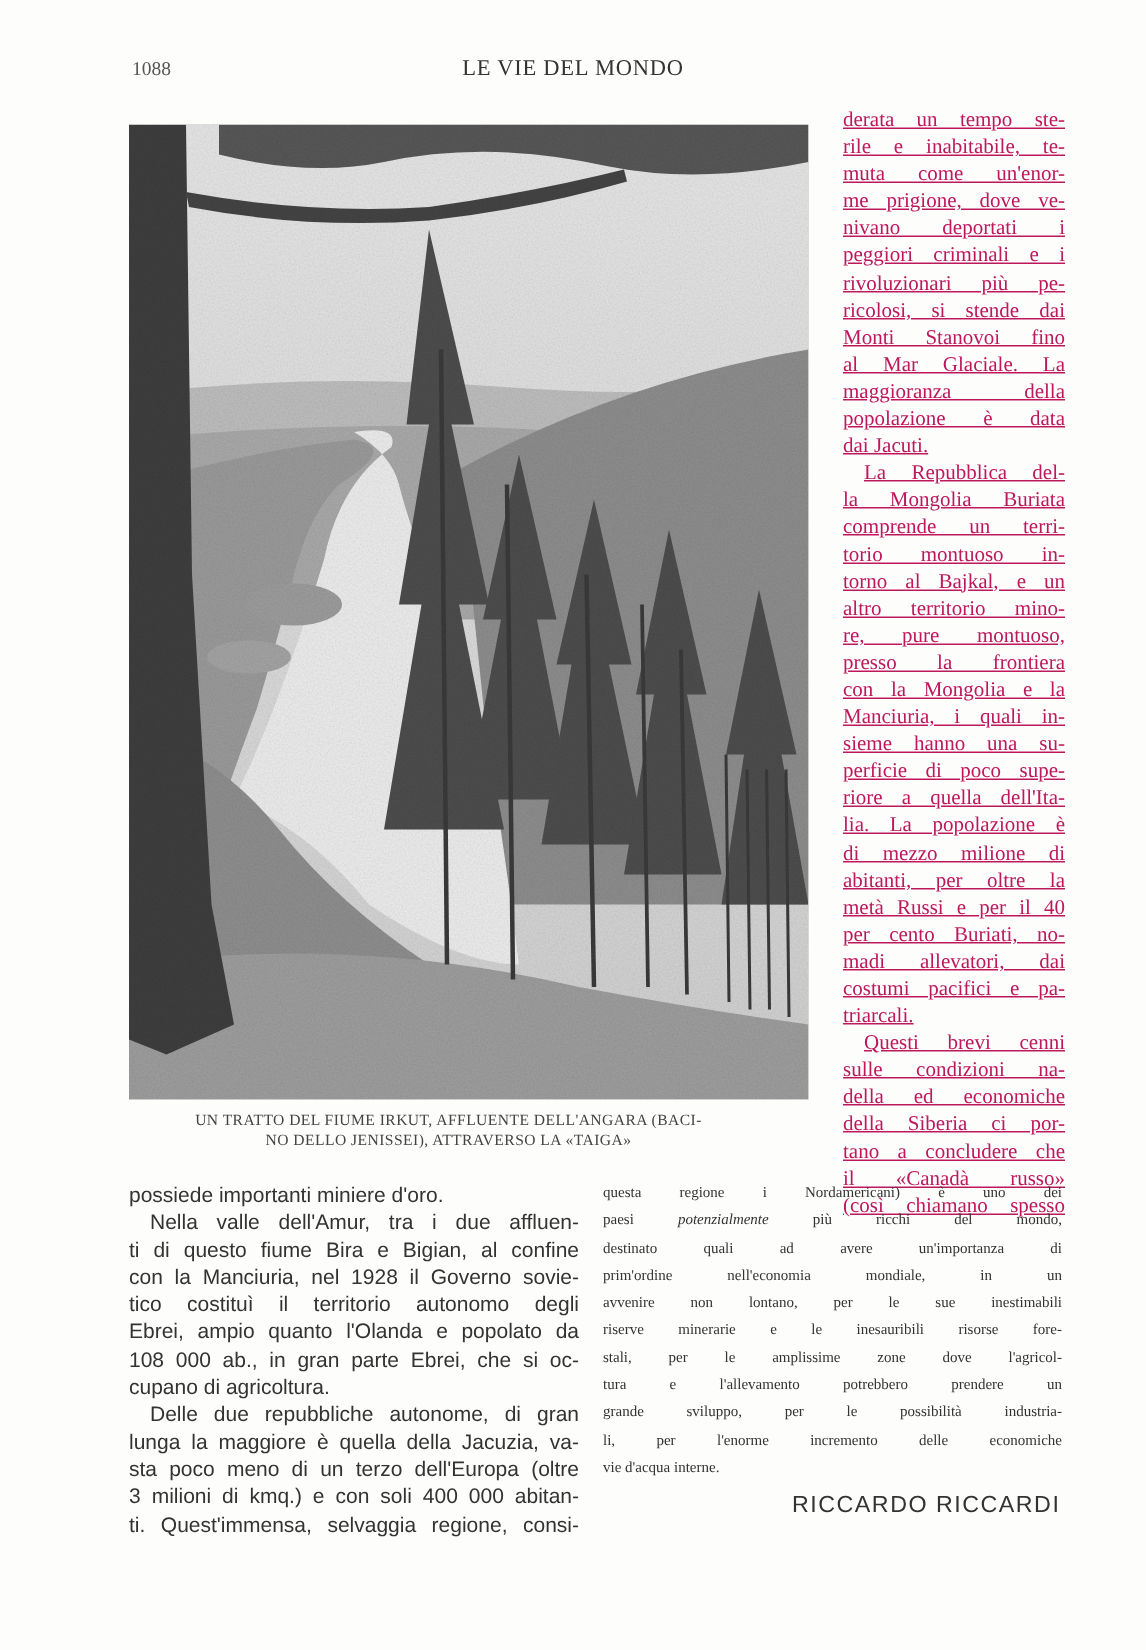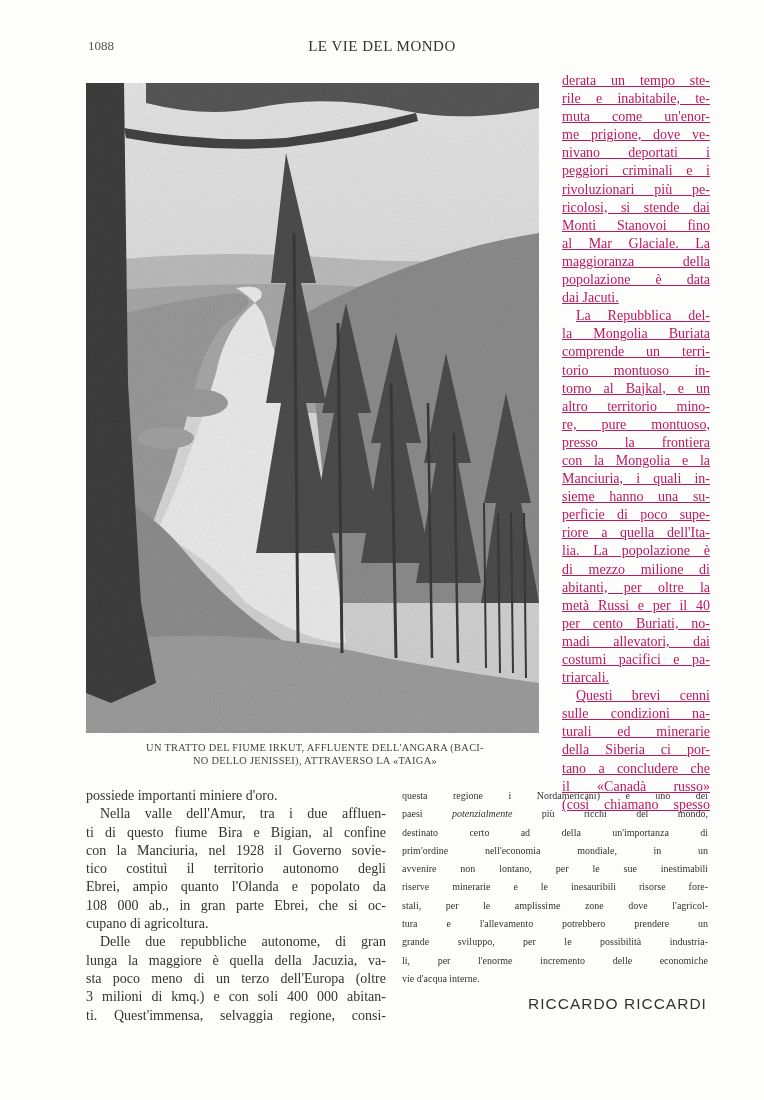--- a/index.html
+++ b/index.html
@@ -4,26 +4,26 @@
 <style>
   html, body { margin: 0; padding: 0; }
   body {
     width: 764px; height: 1100px; background: #fdfdfc; position: relative; overflow: hidden;
     font-family: "DejaVu Serif", "Liberation Serif", serif; color: #2a2a2a;
   }
   .page-number { position: absolute; left: 88px; top: 38px; font-size: 13px; color: #555; font-family: "Liberation Serif", serif; }
   .running-head { position: absolute; left: 0; width: 764px; top: 38px; text-align: center; font-size: 15px; letter-spacing: 0.5px; color: #333; font-family: "Liberation Serif", serif; }
   .photo { position: absolute; left: 86px; top: 83px; width: 453px; height: 650px; overflow: hidden; background: #b9b9b9; }
   .photo svg { display: block; width: 100%; height: 100%; }
-  .caption { position: absolute; left: 84px; width: 462px; top: 741px; text-align: center; font-size: 10.4px; line-height: 13px; letter-spacing: 0.3px; color: #444; font-family: "Liberation Serif", serif; }
+  .caption { position: absolute; left: 68px; width: 462px; top: 741px; text-align: center; font-size: 10.4px; line-height: 13px; letter-spacing: 0.3px; color: #444; font-family: "Liberation Serif", serif; }
   .right-col { position: absolute; left: 562px; width: 148px; top: 72px; font-size: 14px; line-height: 18.1px; color: #be185d; font-family: "Liberation Serif", serif; text-decoration: underline; }
   .line { display: block; text-align: justify; text-align-last: justify; white-space: nowrap; }
   .line.last { text-align-last: left; }
   .line.indent { padding-left: 14px; }
-  .left-col { position: absolute; left: 86px; width: 300px; top: 787px; font-size: 14px; line-height: 18.3px; color: #333; font-family: Liberation Serif, serif; }
+  .left-col { position: absolute; left: 86px; width: 300px; top: 787px; font-size: 14px; line-height: 18.3px; color: #333; font-family: Liberation Sans, sans-serif; }
   .bottom-right { position: absolute; left: 402px; width: 306px; top: 787px; font-size: 10px; line-height: 18.3px; color: #333; font-family: "Liberation Serif", serif; }
   .author { position: absolute; left: 528px; top: 995px; font-size: 15.5px; letter-spacing: 1px; color: #333; font-family: "Liberation Sans", sans-serif; }
   em { font-style: italic; }
 </style>
 </head>
 <body>
 
 <div class="page-number">1088</div>
 <div class="running-head">LE VIE DEL MONDO</div>
 
@@ -115,21 +115,21 @@
   <span class="line">lia. La popolazione è</span>
   <span class="line">di mezzo milione di</span>
   <span class="line">abitanti, per oltre la</span>
   <span class="line">metà Russi e per il 40</span>
   <span class="line">per cento Buriati, no-</span>
   <span class="line">madi allevatori, dai</span>
   <span class="line">costumi pacifici e pa-</span>
   <span class="line last">triarcali.</span>
   <span class="line indent">Questi brevi cenni</span>
   <span class="line">sulle condizioni na-</span>
-  <span class="line">turali ed minerarie</span>
+  <span class="line">della ed economiche</span>
   <span class="line">della Siberia ci por-</span>
   <span class="line">tano a concludere che</span>
   <span class="line">il «Canadà russo»</span>
   <span class="line">(così chiamano spesso</span>
 </div>
 
 <div class="left-col">
   <span class="line last">possiede importanti miniere d'oro.</span>
   <span class="line indent">Nella valle dell'Amur, tra i due affluen-</span>
   <span class="line">ti di questo fiume Bira e Bigian, al confine</span>
@@ -141,21 +141,21 @@
   <span class="line indent">Delle due repubbliche autonome, di gran</span>
   <span class="line">lunga la maggiore è quella della Jacuzia, va-</span>
   <span class="line">sta poco meno di un terzo dell'Europa (oltre</span>
   <span class="line">3 milioni di kmq.) e con soli 400 000 abitan-</span>
   <span class="line">ti. Quest'immensa, selvaggia regione, consi-</span>
 </div>
 
 <div class="bottom-right">
   <span class="line">questa regione i Nordamericani) è uno dei</span>
   <span class="line"><span>paesi </span><em>potenzialmente</em><span> più ricchi del mondo,</span></span>
-  <span class="line">destinato certo ad della un'importanza di</span>
+  <span class="line">destinato quali ad avere un'importanza di</span>
   <span class="line">prim'ordine nell'economia mondiale, in un</span>
   <span class="line">avvenire non lontano, per le sue inestimabili</span>
   <span class="line">riserve minerarie e le inesauribili risorse fore-</span>
   <span class="line">stali, per le amplissime zone dove l'agricol-</span>
   <span class="line">tura e l'allevamento potrebbero prendere un</span>
   <span class="line">grande sviluppo, per le possibilità industria-</span>
   <span class="line">li, per l'enorme incremento delle economiche</span>
   <span class="line last">vie d'acqua interne.</span>
 </div>
 

